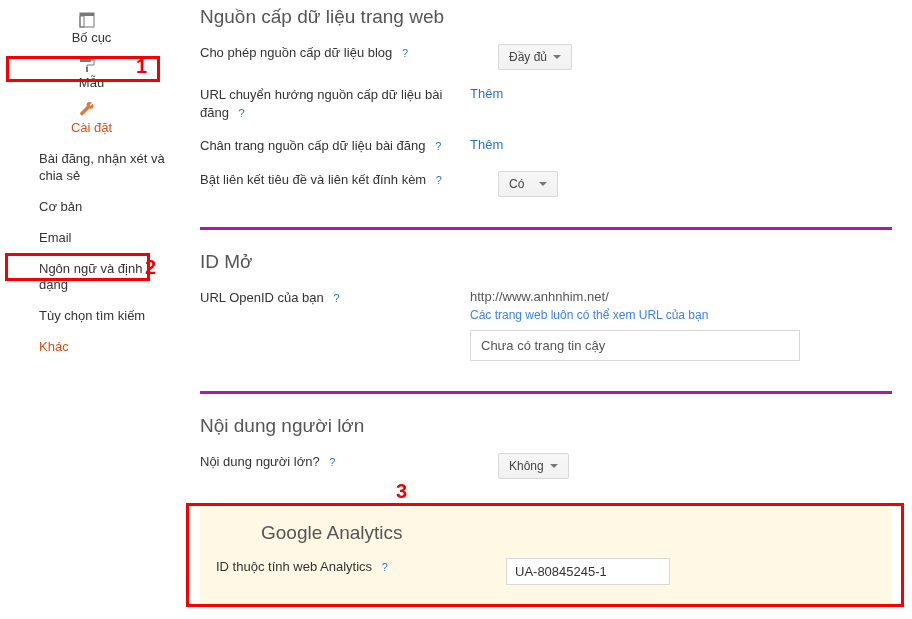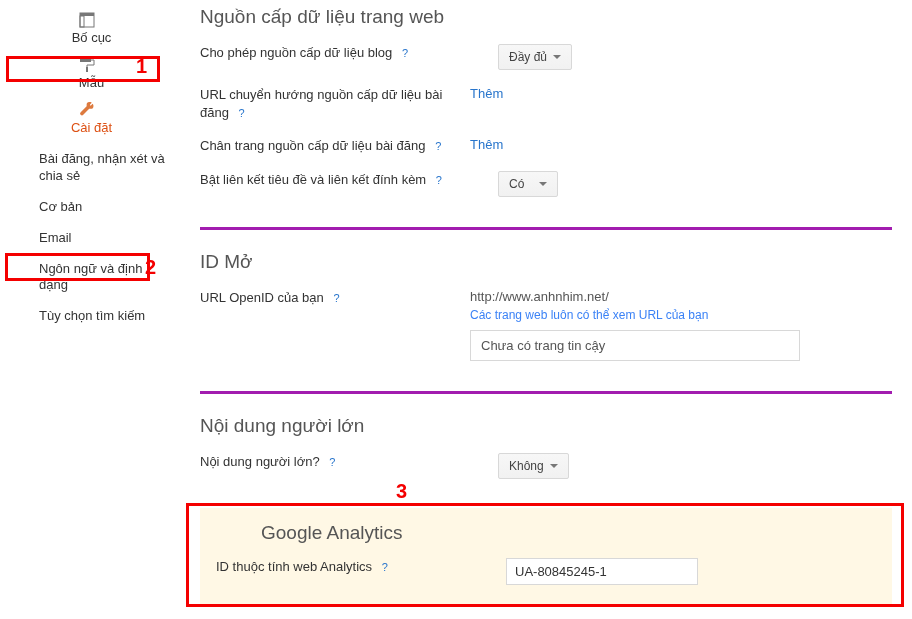--- a/index.html
+++ b/index.html
@@ -113,21 +113,21 @@
     padding: 7px 10px;
     margin-top: 8px;
     background: #fff;
     width: 330px;
     color: #555;
   }
   .text-input {
     border: 1px solid #d8d8d8;
     padding: 5px 8px;
     font-size: 13px;
-    width: 192px;
+    width: 164px;
     color: #333;
   }
   .highlight-section {
     background: #fff8e5;
     padding: 14px 16px 20px 16px;
     margin-top: 0;
   }
   .highlight-section .section-title { padding-top: 0; margin-bottom: 14px; margin-left: 45px; }
   .highlight-section .row { margin-bottom: 0; }
   .highlight-section .label-col { width: 290px; }
@@ -184,20 +184,21 @@
       </span>
       <span>Cài đặt</span>
     </div>
 
     <div class="sub-items">
       <div class="sub-item">Bài đăng, nhận xét và chia sẻ</div>
       <div class="sub-item">Cơ bản</div>
       <div class="sub-item">Email</div>
       <div class="sub-item">Ngôn ngữ và định dạng</div>
       <div class="sub-item">Tùy chọn tìm kiếm</div>
+      <div class="sub-item active">Khác</div>
     </div>
   </div>
 
   <div class="main">
 
     <div class="section">
       <h2 class="section-title">Nguồn cấp dữ liệu trang web</h2>
 
       <div class="row">
         <div class="label-col">

